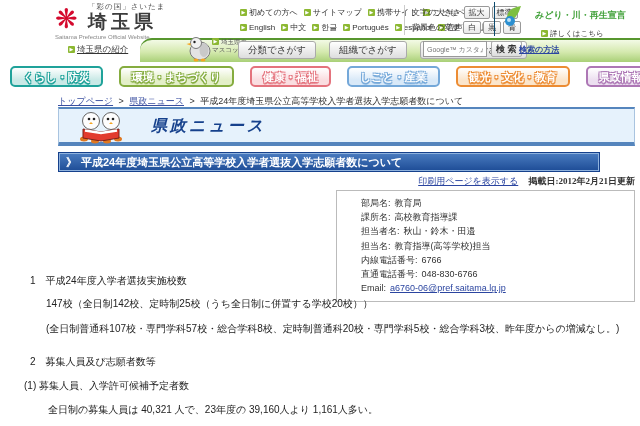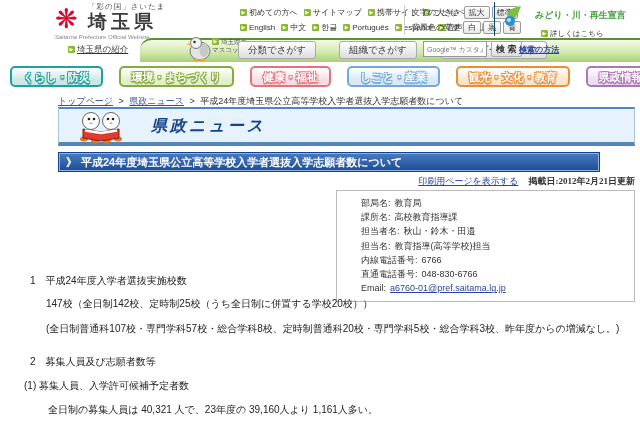--- a/index.html
+++ b/index.html
@@ -40,21 +40,21 @@
   .gd-link { display:block; font-size:7.5px; color:#333; margin-left:40px; margin-top:1px; text-decoration:none; }
 
   
   .green-bar { position:absolute; top:38px; left:0; width:640px; height:24px; }
   .green-bar-bg { position:absolute; left:140px; right:0; top:0; bottom:0;
                   background:linear-gradient(180deg,#f3fae6 0%,#d4e9ae 55%,#a9d077 100%);
                   border-top:2px solid #57962e; border-radius:12px 0 0 0; }
   .mascot { position:absolute; left:186px; top:-4px; z-index:3; }
   .mascot-caption { position:absolute; left:212px; top:0px; z-index:3; font-size:6.5px; line-height:7.5px; color:#555; white-space:nowrap; }
   .mascot-caption .orange { color:#d8731c; }
-  .bar-buttons { position:absolute; left:238px; top:3px; display:flex; gap:23px; z-index:3; }
+  .bar-buttons { position:absolute; left:238px; top:3px; display:flex; gap:13px; z-index:3; }
   .bar-btn { border:1px solid #aaa; border-radius:3px; background:linear-gradient(#fff,#ddd);
              font-size:9.5px; color:#333; padding:2px 9px; line-height:12px; cursor:pointer; white-space:nowrap; }
   .search-input { position:absolute; left:423px; top:3px; width:64px; height:16px; border:1px solid #999;
                   font-size:7px; color:#999; padding:0 3px; z-index:3; background:#fff; }
   .search-btn { position:absolute; left:491px; top:3px; height:16px; z-index:3;
                 border:1px solid #aaa; border-radius:2px; background:linear-gradient(#fff,#ddd);
                 font-size:9px; font-weight:bold; line-height:14px; padding:0 4px; color:#333; cursor:pointer; white-space:nowrap; }
   .search-help { position:absolute; left:519px; top:6px; z-index:3; font-size:8px; font-weight:bold; }
 
   
@@ -227,21 +227,21 @@
   <span class="meta-date">掲載日:2012年2月21日更新</span>
 </div>
 
 <div class="contact-box">
   <div class="contact-row"><span class="cl">部局名:</span><span>教育局</span></div>
   <div class="contact-row"><span class="cl">課所名:</span><span>高校教育指導課</span></div>
   <div class="contact-row"><span class="cl">担当者名:</span><span>秋山・鈴木・田邉</span></div>
   <div class="contact-row"><span class="cl">担当名:</span><span>教育指導(高等学校)担当</span></div>
   <div class="contact-row"><span class="cl">内線電話番号:</span><span>6766</span></div>
   <div class="contact-row"><span class="cl">直通電話番号:</span><span>048-830-6766</span></div>
-  <div class="contact-row"><span class="cl">Email:</span><a class="email-link">a6760-01@pref.saitama.lg.jp</a></div>
+  <div class="contact-row"><span class="cl">Email:</span><a class="email-link">a6760-06@pref.saitama.lg.jp</a></div>
 </div>
 
 <div class="body-text">
   <div class="bt-line s1-head">1　平成24年度入学者選抜実施校数</div>
   <div class="bt-line s1-l1">147校（全日制142校、定時制25校（うち全日制に併置する学校20校））</div>
   <div class="bt-line s1-l2">(全日制普通科107校・専門学科57校・総合学科8校、定時制普通科20校・専門学科5校・総合学科3校、昨年度からの増減なし。)</div>
 
   <div class="bt-line s2-head">2　募集人員及び志願者数等</div>
   <div class="bt-line s2-sub">(1) 募集人員、入学許可候補予定者数</div>
   <div class="bt-line s2-l1">全日制の募集人員は 40,321 人で、23年度の  39,160人より 1,161人多い。</div>

